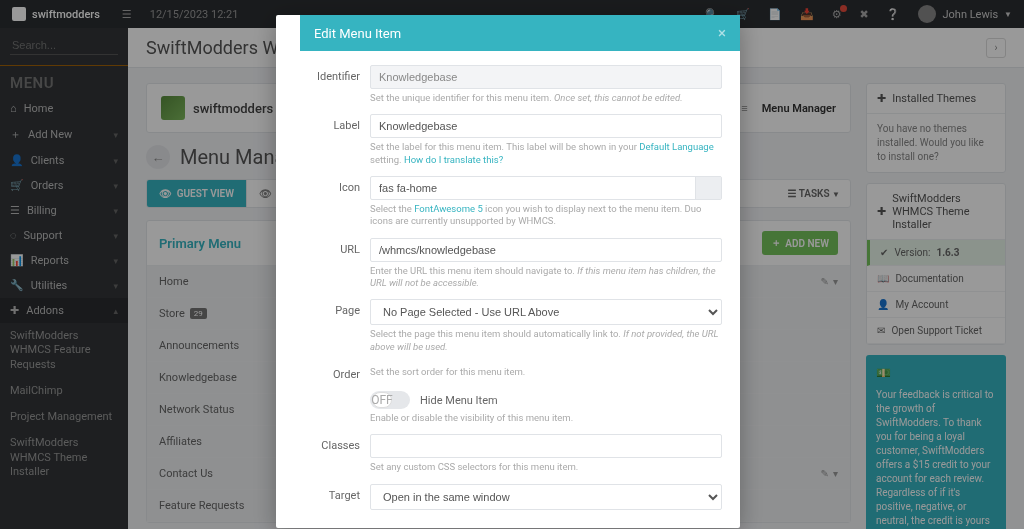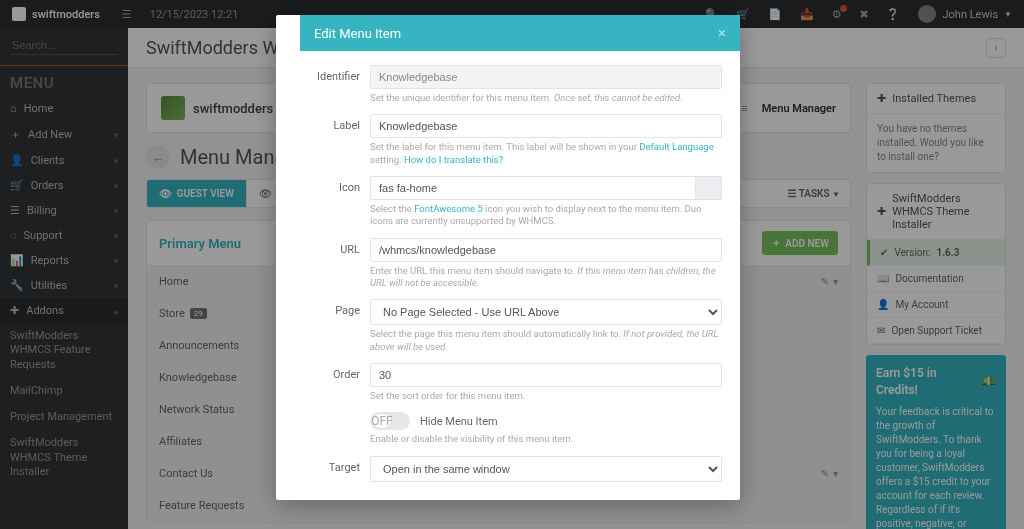--- a/index.html
+++ b/index.html
@@ -278,21 +278,20 @@
             <span>My Account</span>
           </div>
         <div class="card-row">
             <span>✉</span>
             <span>Open Support Ticket</span>
           </div>
       </div>
 
       <div class="promo">
         <div class="promo-title">
-          <span>Earn $15 in Credits!</span>
           <span>💵</span>
         </div>
         <div>Your feedback is critical to the growth of SwiftModders. To thank you for being a loyal customer, SwiftModders offers a $15 credit to your account for each review. Regardless of if it's positive, negative, or neutral, the credit is yours to keep.</div>
 
       </div>
 
     </div>
   </div>
 </div>
 
@@ -343,38 +342,44 @@
       <div class="form-label">Page</div>
       <div class="form-field">
         <select class="form-select"><option>No Page Selected - Use URL Above</option></select>
         <div class="form-help"><span style="font-style:normal">Select the page this menu item should automatically link to. </span><span class="em">If not provided, the URL above will be used.</span></div>
       </div>
     </div>
 
     <div class="form-row">
       <div class="form-label">Order</div>
       <div class="form-field">
-        <input class="form-input" value="30" style="">
         <div class="form-help" style="font-style:normal">Set the sort order for this menu item.</div>
       </div>
     </div>
 
     <div class="form-row">
       <div class="form-label"></div>
       <div class="form-field">
         <div class="toggle-wrap">
           <div class="toggle">
               <div class="toggle-knob">OFF</div>
             </div>
           <div class="toggle-label">Hide Menu Item</div>
         </div>
         <div class="form-help" style="font-style:normal">Enable or disable the visibility of this menu item.</div>
       </div>
     </div>
 
+    <div class="form-row">
+      <div class="form-label">Classes</div>
+      <div class="form-field">
+        <input class="form-input" value="" style="">
+        <div class="form-help" style="font-style:normal">Set any custom CSS selectors for this menu item.</div>
+      </div>
+    </div>
 
     <div class="form-row">
       <div class="form-label">Target</div>
       <div class="form-field">
         <select class="form-select"><option>Open in the same window</option></select>
         
       </div>
     </div>
 
   </div>

